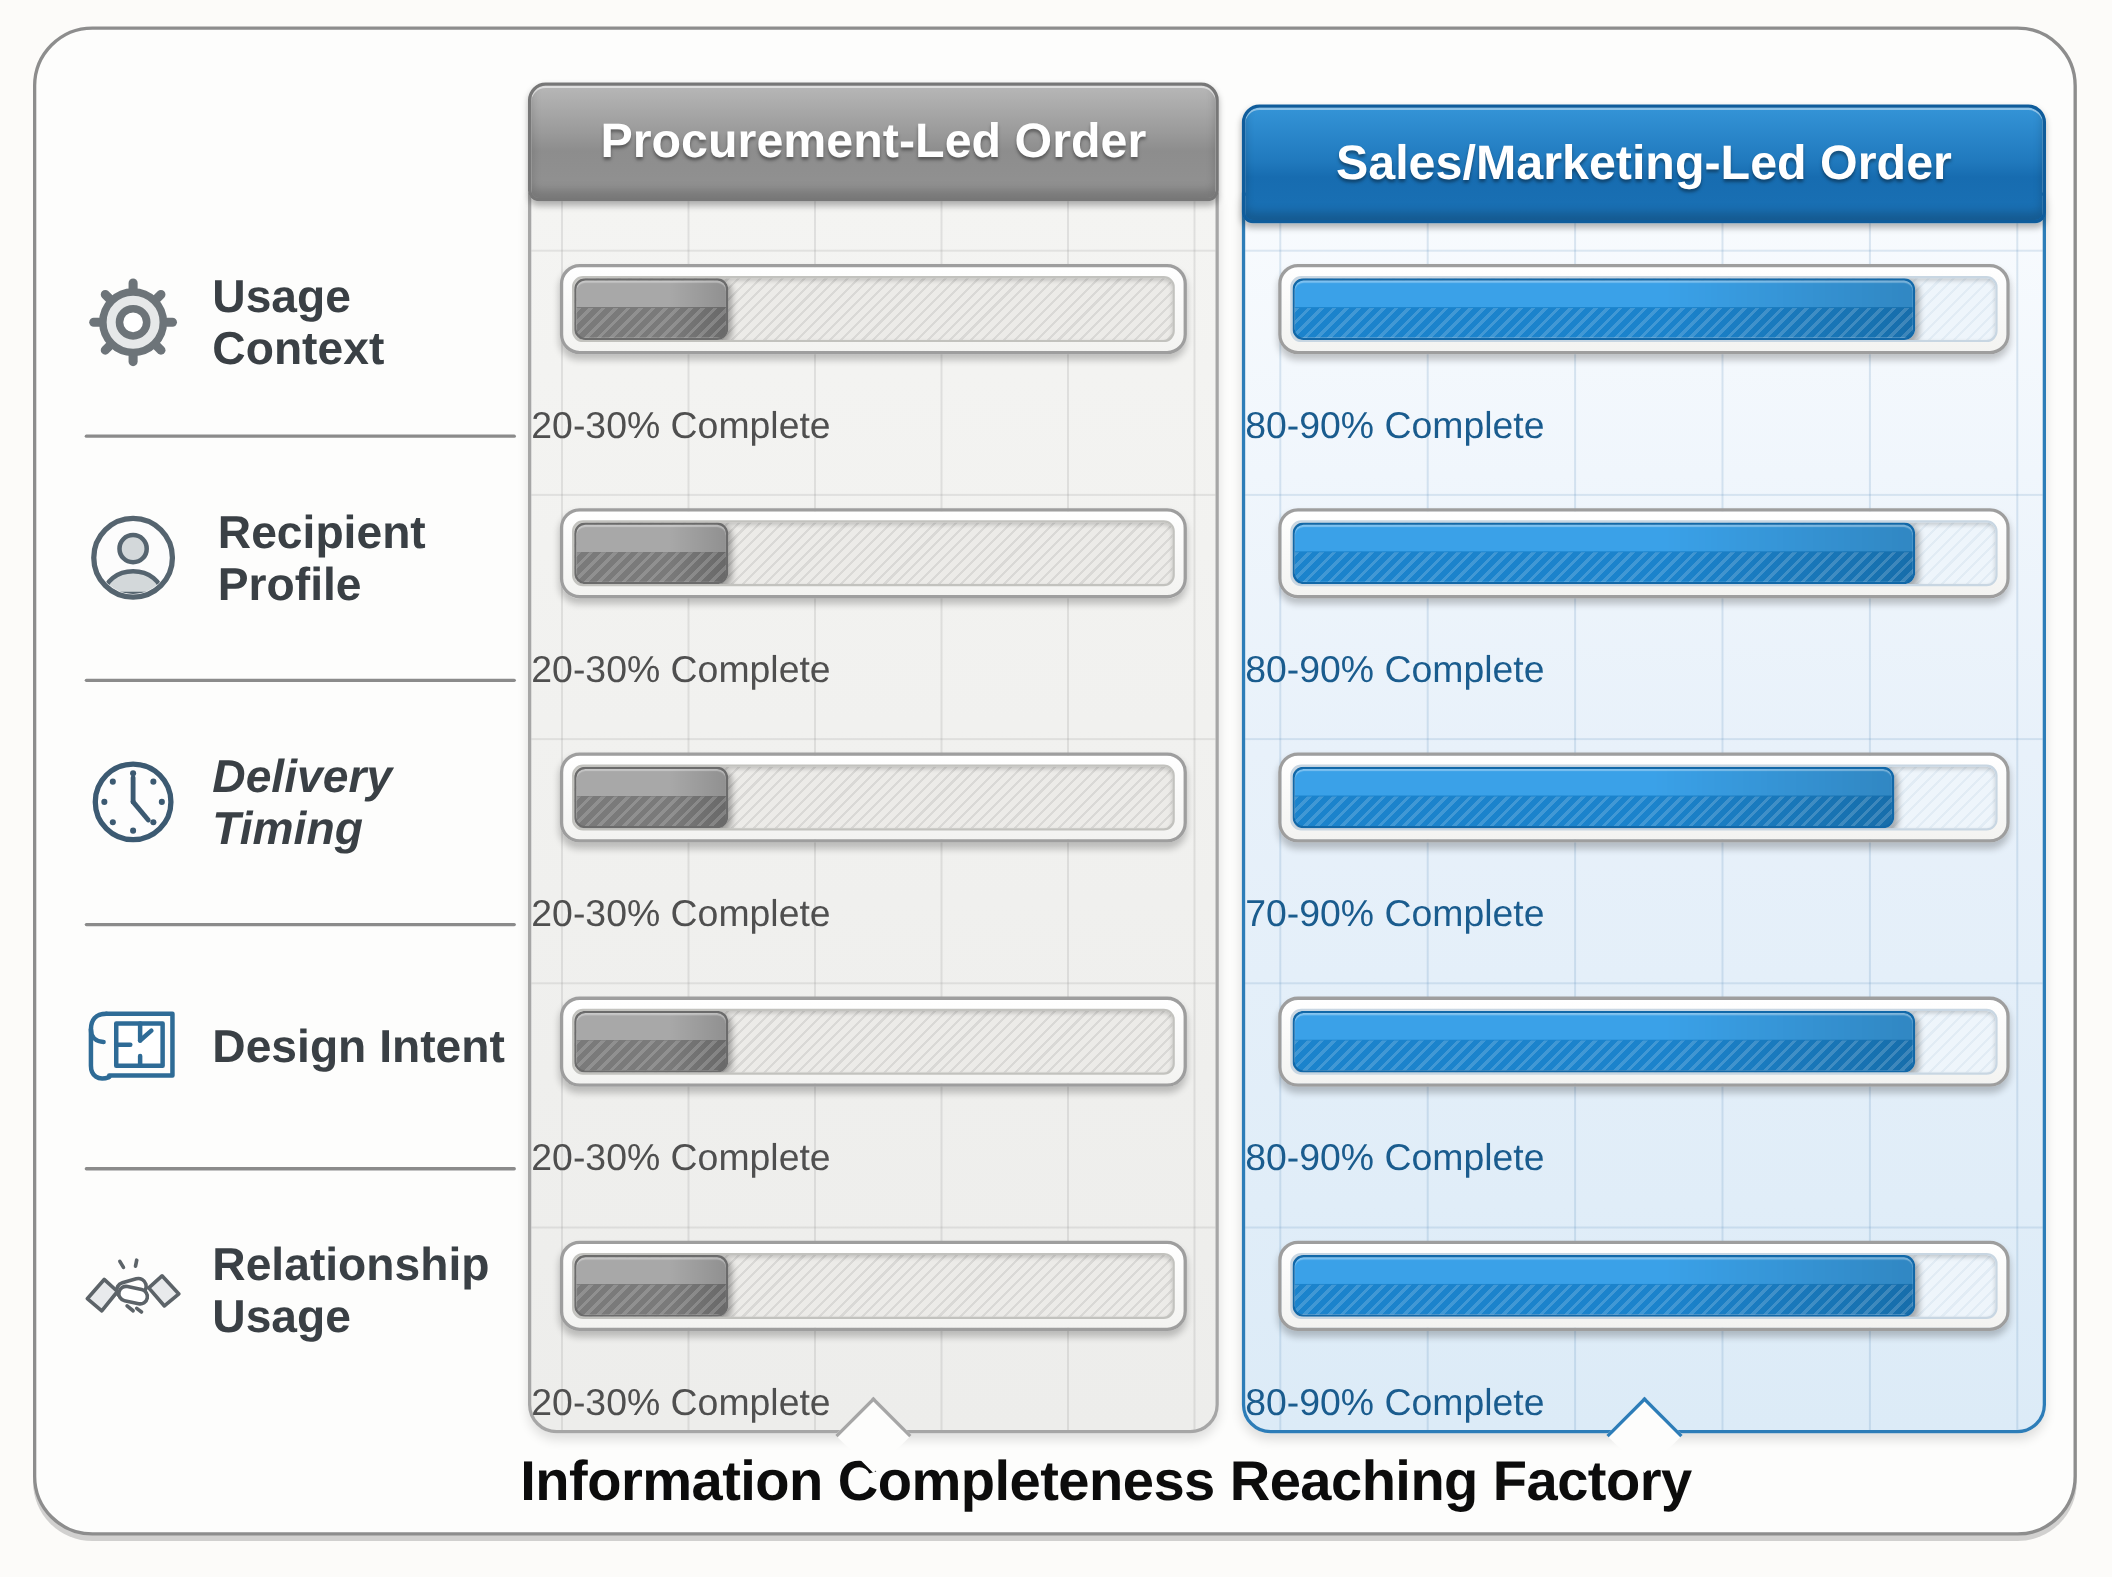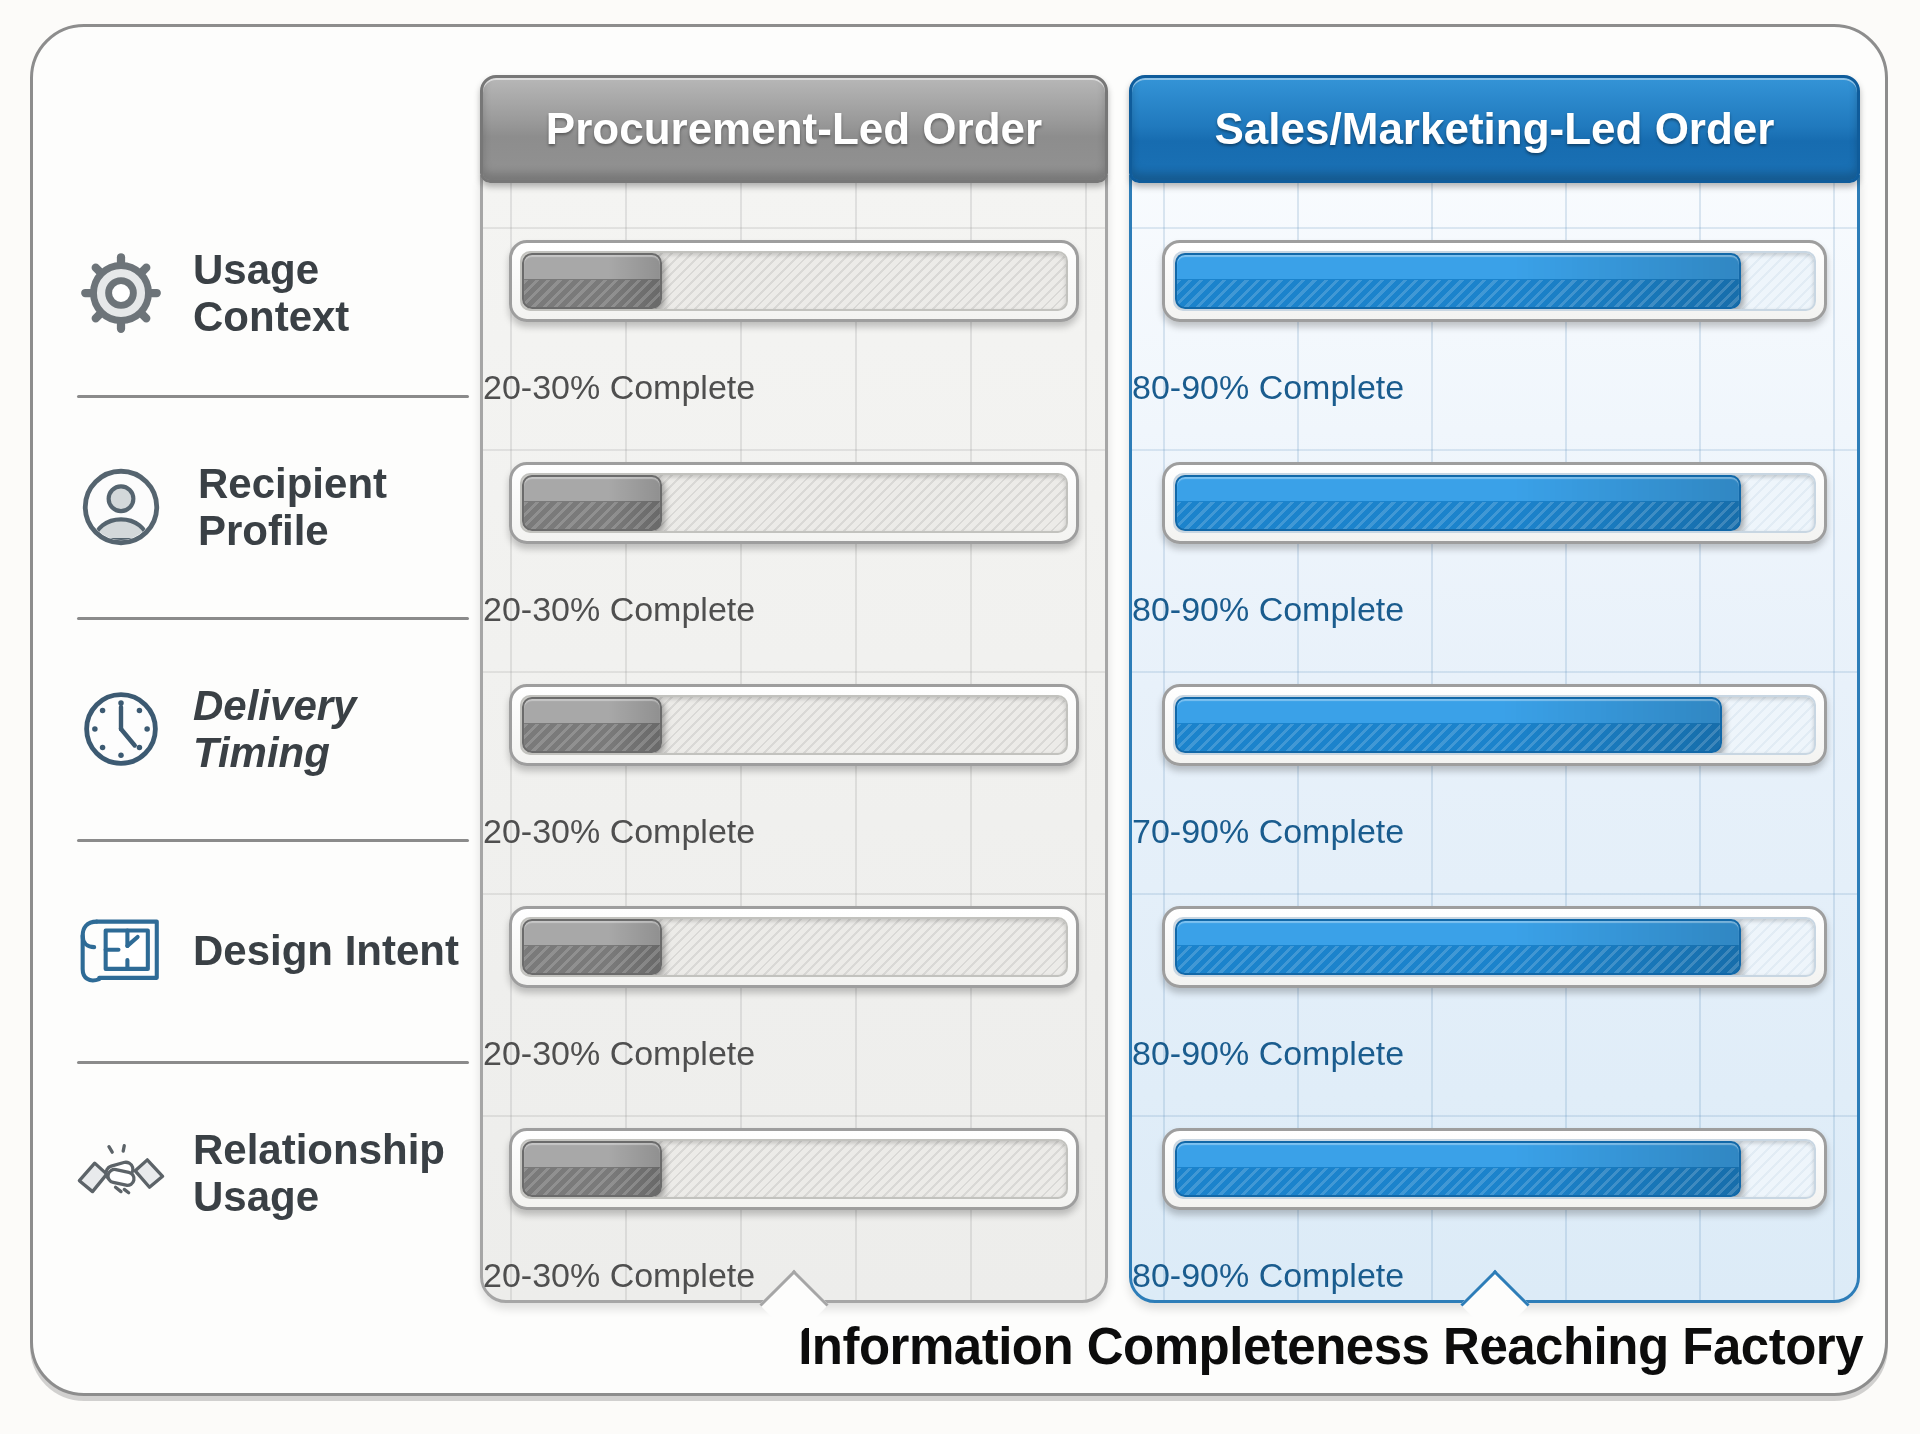--- a/index.html
+++ b/index.html
@@ -25,21 +25,21 @@
     display:flex;align-items:center;justify-content:center;
     font-size:44px;font-weight:bold;color:#fff;text-shadow:0 2px 3px rgba(0,0,0,.38);
     z-index:3;
   }
   .theme-gray .panel-header{
     background:linear-gradient(180deg,#b7b7b7 0%,#9a9a9a 42%,#8d8d8d 58%,#929292 100%);
     border:3px solid #777;box-shadow:inset 0 2px 0 rgba(255,255,255,.55), inset 0 -7px 9px rgba(0,0,0,.18), 0 4px 6px rgba(0,0,0,.28);text-align:right;
   }
   .theme-blue .panel-header{
     background:linear-gradient(180deg,#3494d7 0%,#2079bd 48%,#176cb0 62%,#1a71b5 100%);
-    border:3px solid #0f5c9b;box-shadow:inset 0 2px 0 rgba(255,255,255,.45), inset 0 -7px 9px rgba(0,0,0,.20), 0 4px 6px rgba(0,0,0,.28);
+    border:3px solid #0f5c9b;box-shadow:inset 0 2px 0 rgba(255,255,255,.45), inset 0 -7px 9px rgba(0,0,0,.20), 0 4px 6px rgba(0,0,0,.28);margin-top:20px;
   }
   .panel-body{
     position:absolute;left:0;right:0;top:100px;height:1122px;border-radius:0 0 26px 26px;
     z-index:1;box-shadow:0 6px 10px rgba(0,0,0,.12);
   }
   .theme-gray .panel-body{
     background:
       linear-gradient(90deg, rgba(140,140,140,.20) 0 2px, transparent 2px),
       linear-gradient(180deg, rgba(140,140,140,.18) 0 2px, transparent 2px),
       linear-gradient(180deg,#f4f4f2 0%,#ededeb 100%);
@@ -106,21 +106,21 @@
     background:repeating-linear-gradient(135deg, rgba(255,255,255,.17) 0 3px, transparent 3px 8px);
   }
   .bar-caption{
     position:absolute;left:0;right:0;top:128px;text-align:left;
     font-size:34px;
   }
   .theme-gray .bar-caption{color:#4f4f4f;}
   .theme-blue .bar-caption{color:#1a5c8e;}
   
   .footer-caption{
-    position:absolute;left:440px;width:1390px;top:1290px;text-align:right;
+    position:absolute;left:440px;width:1390px;top:1290px;text-align:left;
     font-size:51px;font-weight:bold;color:#0c0c0c;letter-spacing:-0.5px;
   }
   
   .icon-box svg{display:block;}
 </style>
 </head>
 <body>
 
 <div class="frame">
 

